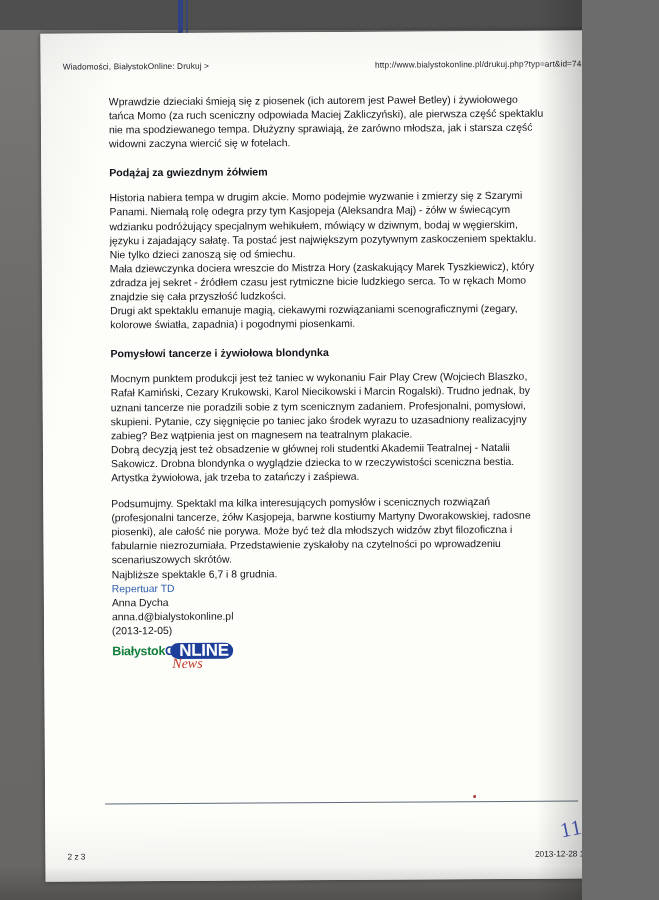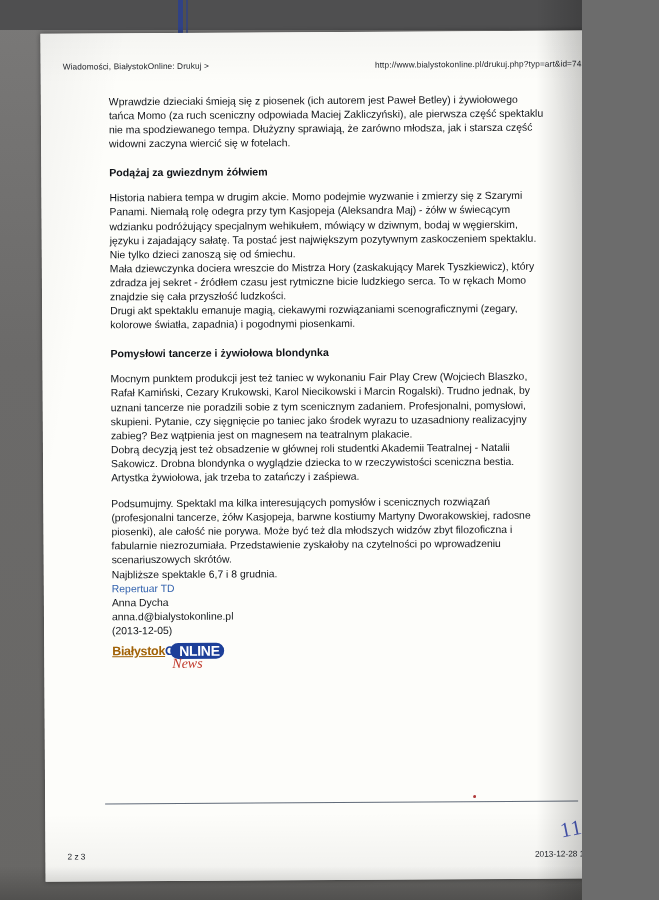--- a/index.html
+++ b/index.html
@@ -127,30 +127,30 @@
     height: 26px;
   }
   .logo .word {
     font-family: "Liberation Sans", sans-serif;
     font-weight: bold;
     font-size: 12.5px;
     letter-spacing: -0.3px;
     position: absolute;
     top: 0; left: 0;
   }
-  .logo .w-bialystok { color: #a16207; text-decoration: underline; }
+  .logo .w-bialystok { color: #15803d; }
   .logo .w-o { color: #1d3f99; }
   .logo .pill {
     position: absolute;
     left: 58px;
     top: -1px;
     background: #1d3f99;
     color: #ffffff;
     font-weight: bold;
-    font-size: 14px;
+    font-size: 17px;
     padding: 1px 4px 1px 9px;
     border-radius: 8px;
     letter-spacing: -0.3px;
   }
   .logo .news {
     position: absolute;
     left: 60px;
     top: 13px;
     color: #c0392b;
     font-family: "Liberation Serif", serif;

